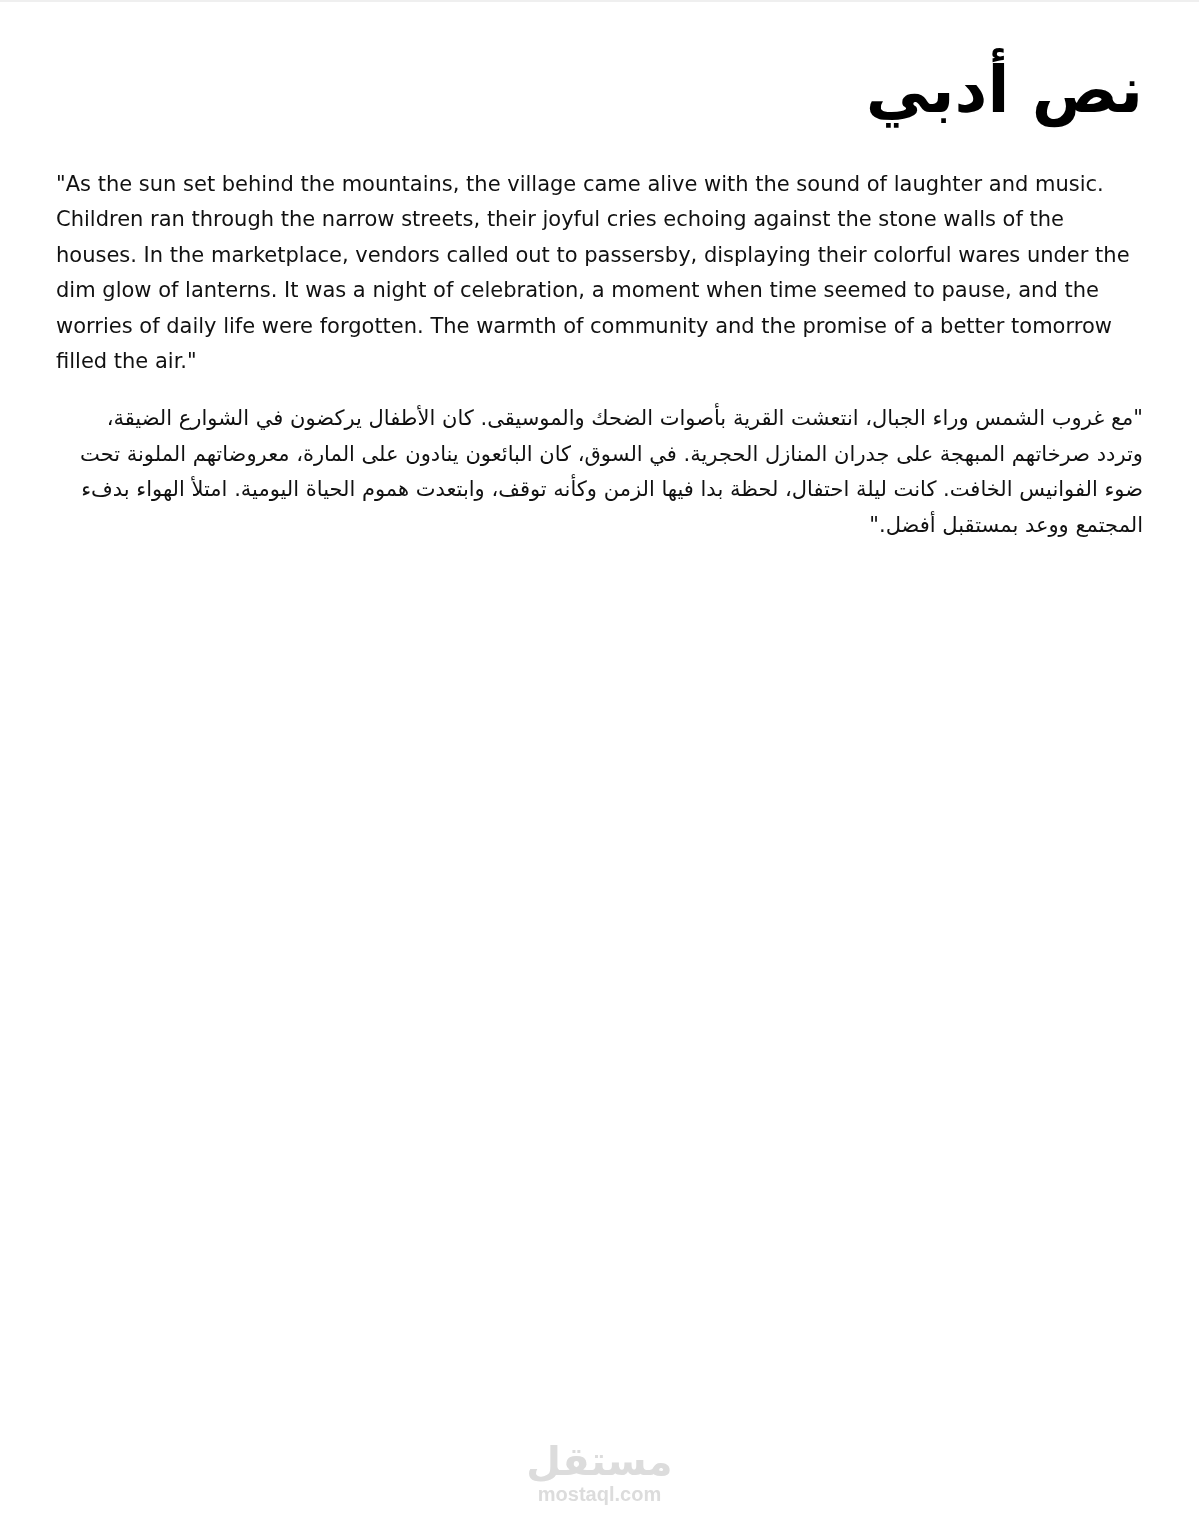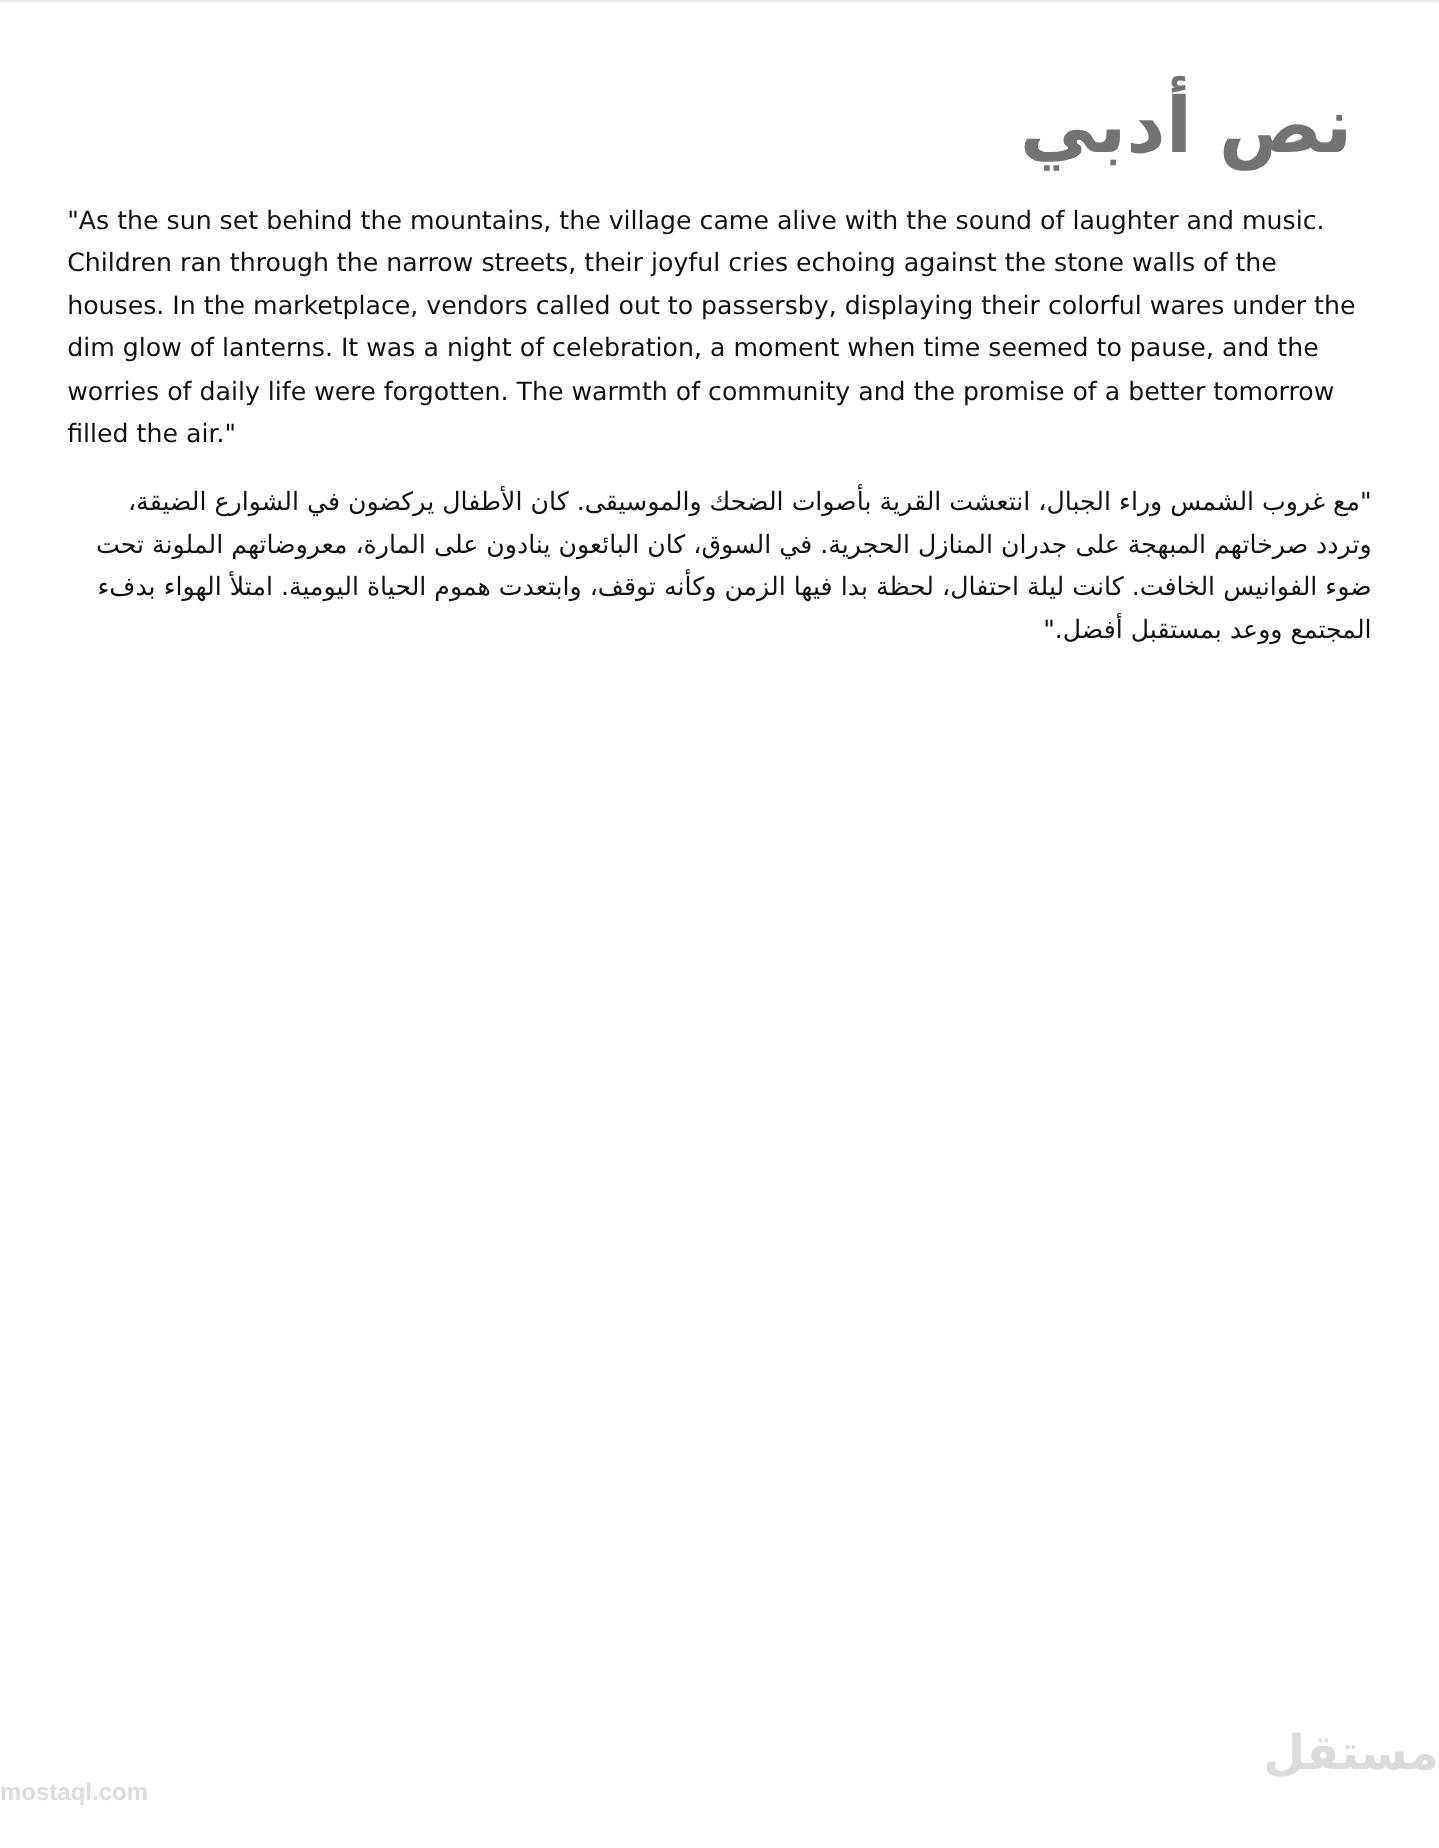--- a/index.html
+++ b/index.html
@@ -16,31 +16,31 @@
       box-sizing: border-box;
       color: #111111;
     }
     .page {
       position: absolute;
       left: 56px;
       right: 56px;
       top: 0;
     }
     .title {
-      margin: 16px;
+      margin: 0;
       position: absolute;
       right: 0;
       top: 38px;
       font-family: "DejaVu Sans", sans-serif;
       font-weight: bold;
       font-size: 64px;
       line-height: 100px;
       direction: rtl;
       text-align: right;
-      color: #737373;
+      color: #000000;
     }
     .para-en {
       position: absolute;
       left: 0;
       top: 165px;
       width: 1090px;
       margin: 0;
       font-family: "DejaVu Sans", sans-serif;
       font-size: 21px;
       line-height: 35.4px;
@@ -58,20 +58,21 @@
       line-height: 35.6px;
       direction: rtl;
       text-align: right;
       color: #111111;
     }
     .watermark {
       position: absolute;
       left: 0;
       width: 1199px;
       top: 1436px;
+      text-align: center;
       color: #dcdcdc;
       pointer-events: none;
     }
     .wm-ar {
       font-family: "DejaVu Sans", sans-serif;
       font-weight: bold;
       font-size: 40px;
       line-height: 46px;
       direction: rtl;
       letter-spacing: 1px;

